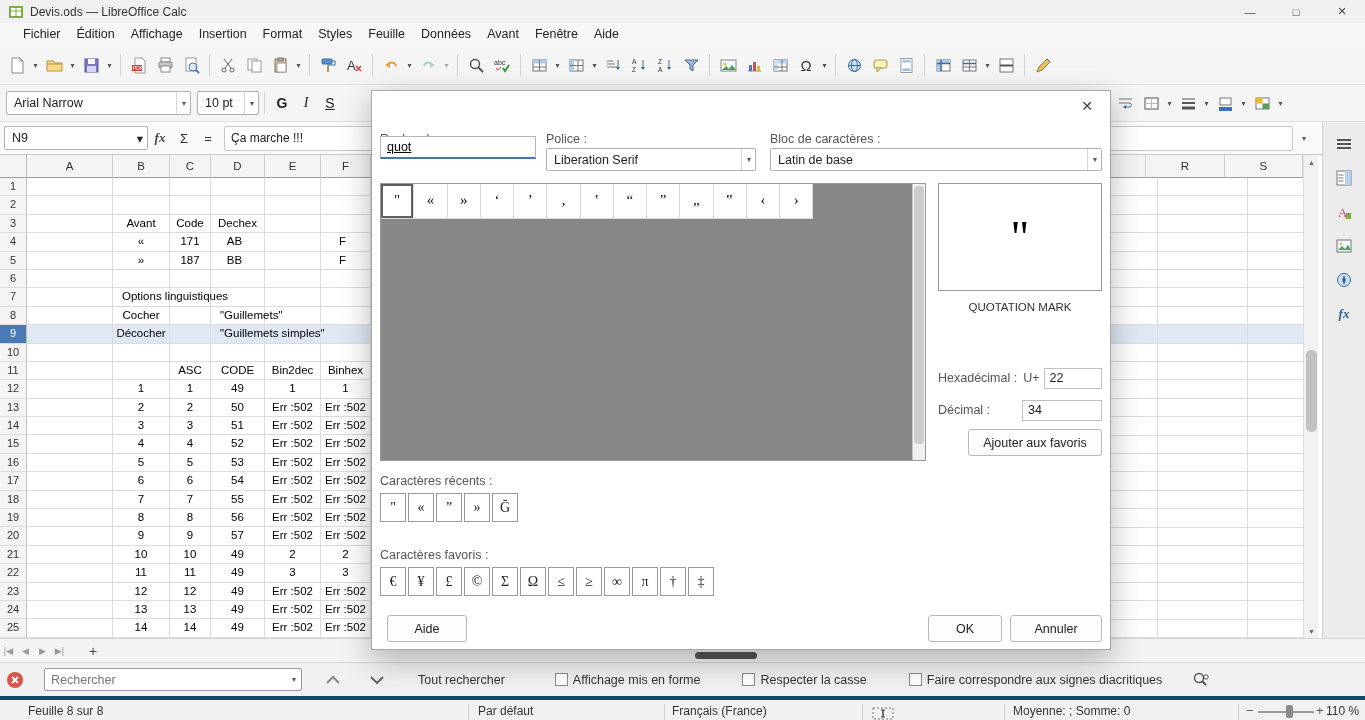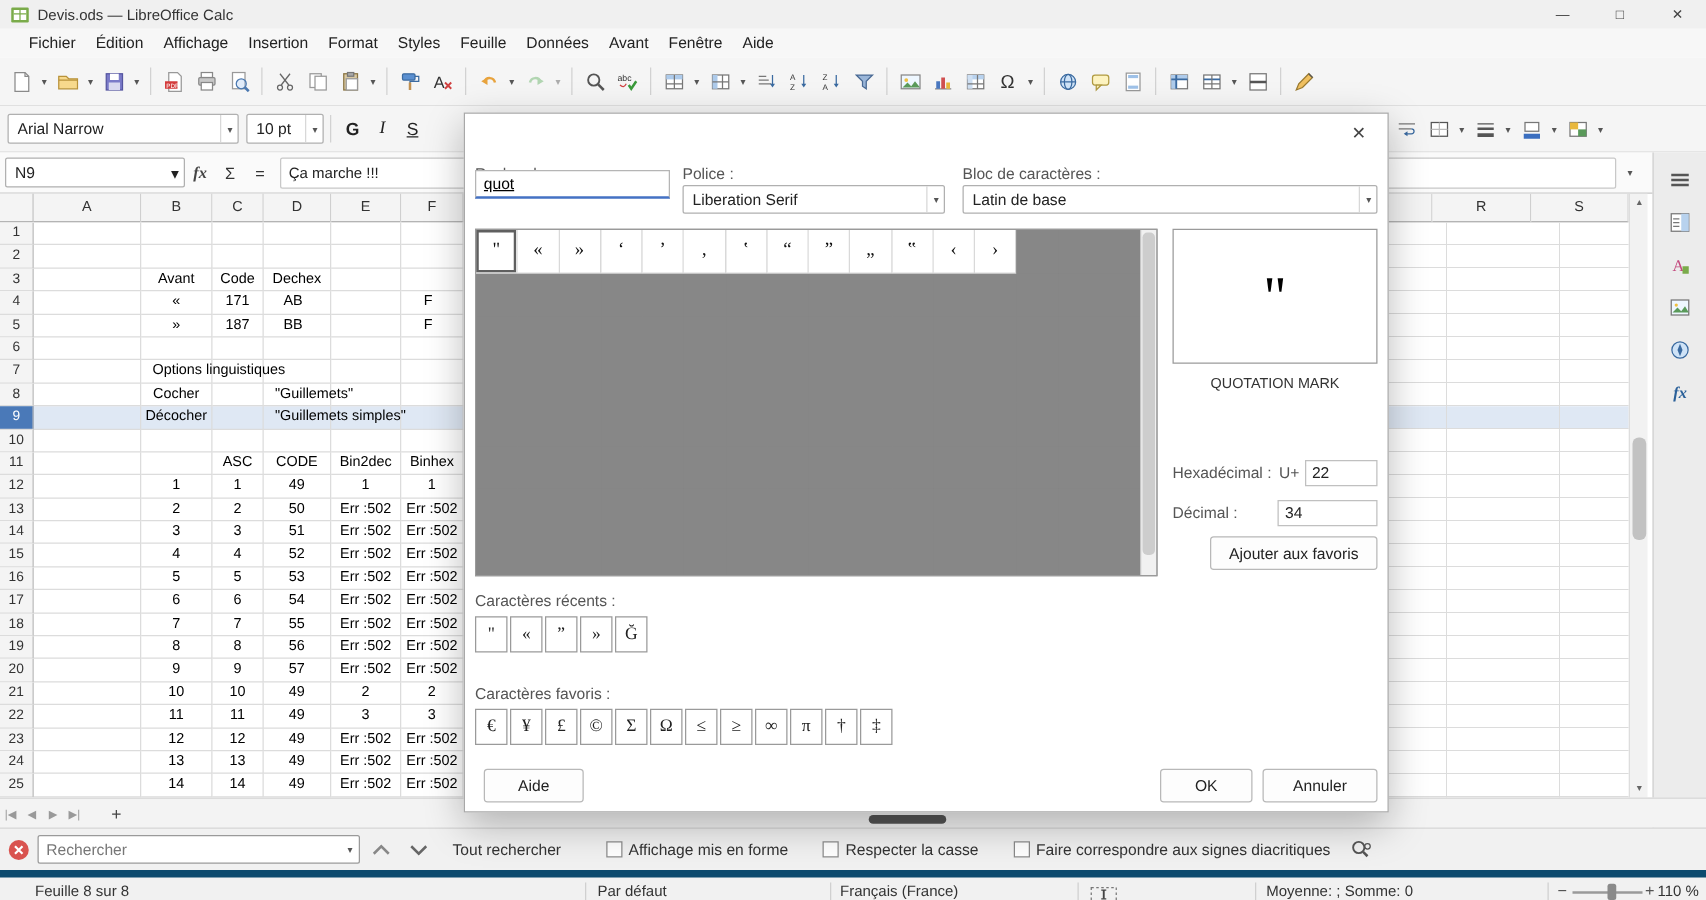--- a/index.html
+++ b/index.html
@@ -86,35 +86,35 @@
   .fx-side { font-family:"Liberation Serif", serif; font-style:italic; font-weight:bold; color:#2a6099; font-size:13px; }
 
   
   .tabbar { position:absolute; left:0; top:638px; width:1365px; height:24px; background:#f3f3f3; border-top:1px solid #d5d5d5; display:flex; align-items:center; }
   .nav-btn { width:17px; height:20px; display:flex; align-items:center; justify-content:center; font-size:9px; color:#999; }
   .addsheet { width:22px; height:20px; display:flex; align-items:center; justify-content:center; font-size:14px; color:#444; margin:0 8px 0 14px; }
   .sheet-tab { padding:0 11px; height:23px; line-height:23px; font-size:12px; color:#333; border-right:1px solid #d8d8d8; white-space:nowrap; }
   .hscroll-thumb { position:absolute; left:695px; top:13px; width:62px; height:7px; background:#555; border-radius:4px; }
 
   
-  .findbar { position:absolute; left:0; top:662px; width:1365px; height:34px; background:#f1f1f1; border-top:1px solid #d5d5d5; display:flex; align-items:center; }
+  .findbar { position:absolute; left:0; top:662px; width:1365px; height:34px; background:#f1f1f1; border-top:1px solid #d5d5d5; display:flex; align-items:center;gap:14px; }
   .find-close { width:18px; height:18px; margin:0 6px; flex:none; }
   .find-input-wrap { width:258px; height:23px; background:#fff; border:1px solid #9a9a9a; border-radius:2px; display:flex; align-items:center; }
   .find-input { flex:1; border:none; outline:none; font-size:12.5px; padding:0 6px; font-family:"Liberation Sans",sans-serif; background:transparent; color:#333; }
   .find-input::placeholder { color:#777; }
   .find-caret { width:14px; font-size:8px; color:#555; text-align:center; }
   .chev-btn { width:26px; height:24px; display:flex; align-items:center; justify-content:center; margin-left:4px; border-radius:3px; }
   .find-all { font-size:12.5px; color:#333; padding:0 8px; margin-left:6px; height:24px; line-height:24px; border-radius:3px; }
   .chk-group { display:flex; align-items:center; margin-left:28px; }
   .chk-box { width:13px; height:13px; background:#fff; border:1px solid #8a8a8a; margin-right:5px; flex:none; }
   .chk-label { font-size:12.5px; color:#333; white-space:nowrap; }
   .find-settings { width:26px; height:24px; margin-left:12px; display:flex; align-items:center; justify-content:center; border-radius:3px; }
 
   
-  .statusbar { position:absolute; left:0; top:696px; width:1365px; height:24px; background:#f1f1f1; border-top:6px solid #0c4a6e; font-size:12px; color:#333; }
+  .statusbar { position:absolute; left:0; top:696px; width:1365px; height:24px; background:#f1f1f1; border-top:4px solid #0c4a6e; font-size:12px; color:#333; }
   .sb-item { position:absolute; top:0; height:24px; line-height:23px; white-space:nowrap; }
   .sb-sep { position:absolute; top:4px; width:1px; height:16px; background:#d0d0d0; }
   .zoom-track { position:absolute; left:1258px; top:11px; width:56px; height:2px; background:#9a9a9a; }
   .zoom-thumb { position:absolute; left:1286px; top:5px; width:7px; height:13px; background:#8a8a8a; border-radius:2px; }
   .zoom-mark { position:absolute; top:0; height:24px; line-height:22px; font-size:13px; color:#555; }
 
   
   .dialog { position:absolute; left:371px; top:90px; width:740px; height:560px; background:#fff; border:1px solid #a8a8a8; box-shadow:0 10px 30px rgba(0,0,0,.28); z-index:50; }
   .dlg-title { position:absolute; left:0; top:0; width:100%; height:30px; display:flex; align-items:center; padding-left:28px; font-size:13px; color:#222;margin-top:36px; }
   .dlg-close { position:absolute; right:8px; top:0; width:30px; height:30px; display:flex; align-items:center; justify-content:center; font-size:14px; color:#444; }

